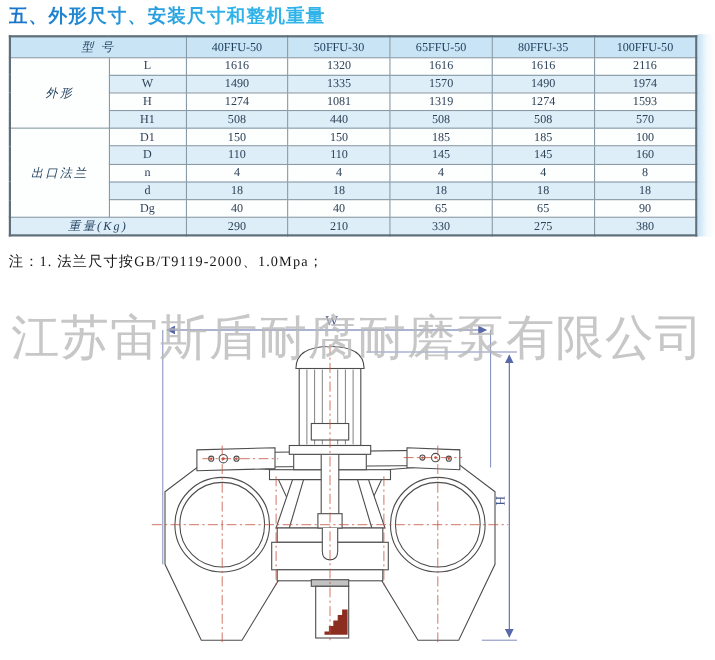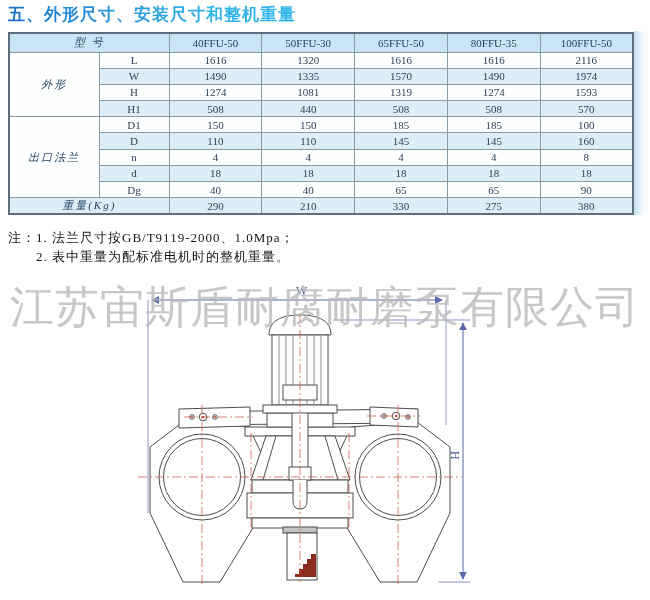--- a/index.html
+++ b/index.html
@@ -197,21 +197,20 @@
         </tbody>
     </table>
   </div>
 
   <div class="edge-strip"></div>
 
   <div class="notes">
     <span class="prefix">注：</span>
     <div>
       <div class="note-line">1. 法兰尺寸按GB/T9119-2000、1.0Mpa；</div>
-      <div class="note-line">2. 表中重量为配标准电机时的整机重量。</div>
     </div>
   </div>
 
   <div class="watermark">江苏宙斯盾耐腐耐磨泵有限公司</div>
 
   <svg class="diagram" width="650" height="325" viewBox="0 0 650 325">
     <defs>
       <marker id="ah" viewBox="0 0 10 10" refX="9" refY="5" markerWidth="8" markerHeight="8" orient="auto-start-reverse">
         <path d="M0,0 L10,5 L0,10 Z" fill="#5868a8"></path>
       </marker>

